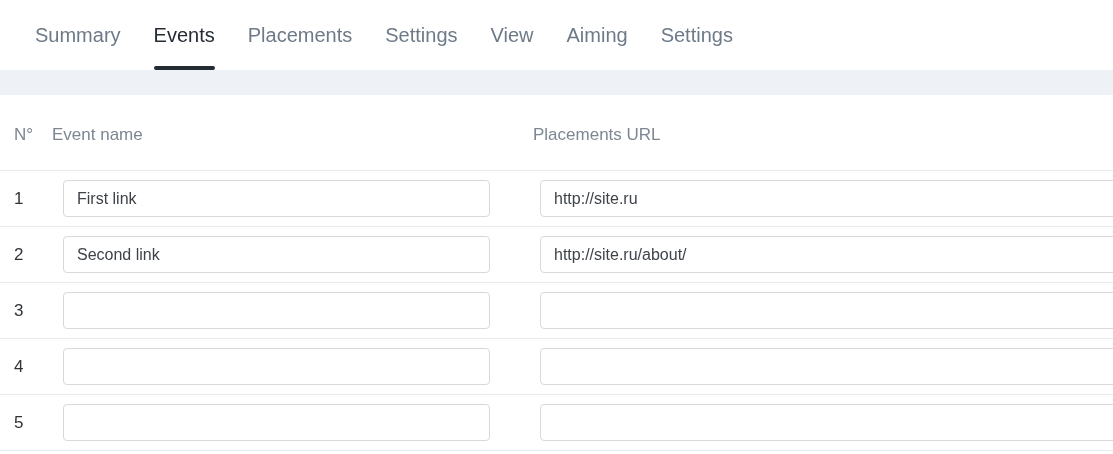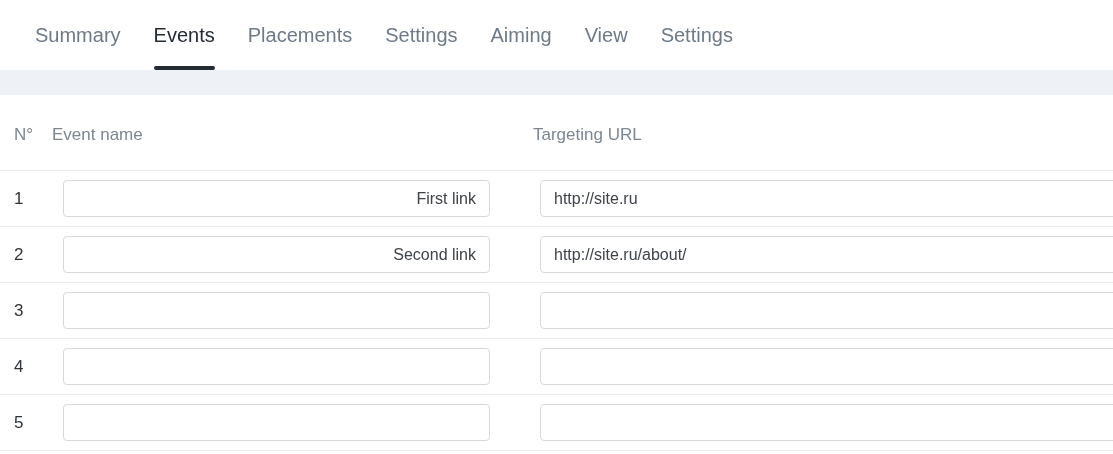--- a/index.html
+++ b/index.html
@@ -92,45 +92,45 @@
     height: 37px;
     border: 1px solid var(--input-border);
     border-radius: 4px;
     background: #ffffff;
     padding: 0 13px;
     font-size: 16px;
     font-family: "Liberation Sans", sans-serif;
     color: var(--input-text);
     outline: none;
   }
-  .input-event { width: 427px; flex: none; text-align: right; }
+  .input-event { width: 427px; flex: none; }
   .row-gap { width: 50px; flex: none; }
   .input-url { width: 640px; flex: none; } 
 </style>
 </head>
 <body>
 
 <div class="page">
 
   <nav class="tab-bar">
       <div class="tab">Summary</div>
       <div class="tab active">Events</div>
       <div class="tab">Placements</div>
       <div class="tab">Settings</div>
+      <div class="tab">View</div>
       <div class="tab">Aiming</div>
-      <div class="tab">View</div>
       <div class="tab">Settings</div>
     </nav>
 
   <div class="strip"></div>
 
   <div class="table-header">
     <span class="h h-num">N°</span>
     <span class="h h-event">Event name</span>
-    <span class="h h-url">Targeting URL</span>
+    <span class="h h-url">Placements URL</span>
   </div>
 
   <div class="rows">
   <div class="row">
     <span class="row-num">1</span>
     <input class="input input-event" type="text" value="First link" style="">
     <span class="row-gap"></span>
     <input class="input input-url" type="text" value="http://site.ru" style="">
   </div>
 

